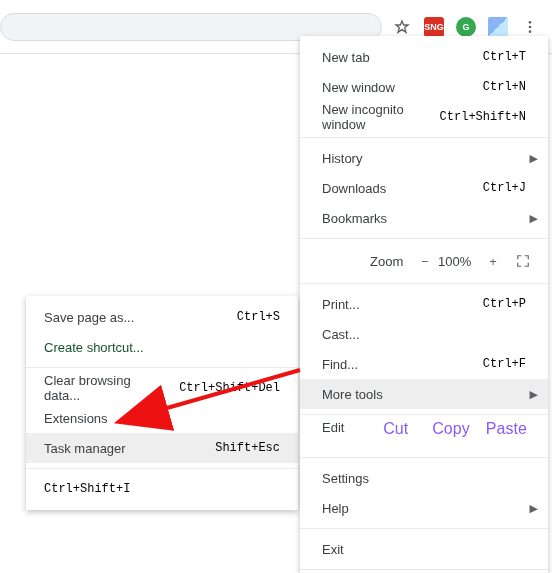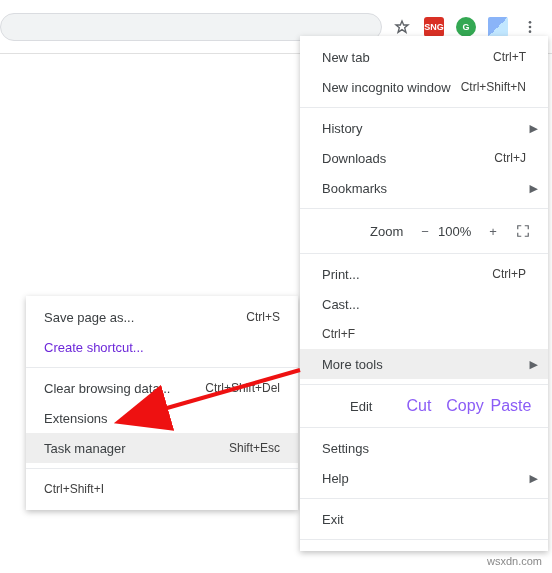--- a/index.html
+++ b/index.html
@@ -70,21 +70,21 @@
   .mi {
     display: flex;
     align-items: center;
     height: 30px;
     padding: 0 22px;
     cursor: default;
     position: relative;
   }
   .mi.highlight { background: #eeeeee; }
   .mi .label { flex: 1; }
-  .mi .shortcut { color: #404040; font-size: 12px; }
+  .mi .shortcut { color: #000000; font-size: 12px; font-family: Liberation Mono, monospace; }
   .mi .chevron {
     position: absolute;
     right: 10px;
     font-size: 11px;
     color: #5f6368;
   }
   .sep { height: 1px; background: #e8eaed; margin: 5px 0; }
   .zoom-row {
     display: flex;
     align-items: center;
@@ -101,44 +101,43 @@
   .fullscreen {
     width: 22px; height: 22px;
     margin-left: 6px;
     border: 1px dashed transparent;
     display: flex;
     align-items: center;
     justify-content: center;
   }
   .edit-row {
     display: flex;
-    align-items: center;
+    align-items: flex-start;
     height: 32px;
     padding: 0 14px 0 22px;
-    margin-left: 28px;
   }
   .edit-row .label { width: 46px; }
   .edit-btn {
     flex: 1; text-align: center;
     color: #8b5cf6;
     font-size: 16px;
   }
   .sub-menu {
     position: absolute;
     top: 296px;
     left: 26px;
     width: 272px;
     background: #fff;
     box-shadow: 0 2px 6px rgba(0,0,0,.25);
     padding: 6px 0;
     z-index: 5;
   }
   .sub-menu .mi { padding: 0 18px; gap: 28px; }
   .sub-menu .mi .shortcut { font-size: 12px; }
-  .disabled { color: #6d28d9; }
+  .disabled { color: #14532d; }
   .arrow {
     position: absolute;
     z-index: 20;
     pointer-events: none;
   }
   .watermark {
     position: absolute;
     bottom: 6px; right: 10px;
     font-size: 11px;
     color: #888;
@@ -169,20 +168,24 @@
         <circle cx="12" cy="12" r="2"></circle>
         <circle cx="12" cy="19" r="2"></circle>
       </svg>
   </div>
 </div>
 
 <div class="main-menu">
   <div class="mi">
     <span class="label">New tab</span>
     <span class="shortcut">Ctrl+T</span>
+  </div>
+  <div class="mi">
+    <span class="label">New window</span>
+    <span class="shortcut">Ctrl+N</span>
   </div>
   <div class="mi">
     <span class="label">New incognito window</span>
     <span class="shortcut">Ctrl+Shift+N</span>
   </div>
   <div class="sep"></div>
   <div class="mi">
     <span class="label">History</span>
     <span class="chevron">▶</span>
   </div>
@@ -208,20 +211,21 @@
   </div>
   <div class="sep"></div>
   <div class="mi">
     <span class="label">Print...</span>
     <span class="shortcut">Ctrl+P</span>
   </div>
   <div class="mi">
     <span class="label">Cast...</span>
   </div>
   <div class="mi">
+    <span class="label">Find...</span>
     <span class="shortcut">Ctrl+F</span>
   </div>
   <div class="mi highlight">
     <span class="label">More tools</span>
     <span class="chevron">▶</span>
   </div>
   <div class="sep"></div>
   <div class="edit-row">
     <span class="label">Edit</span>
     <span class="edit-btn">Cut</span>

